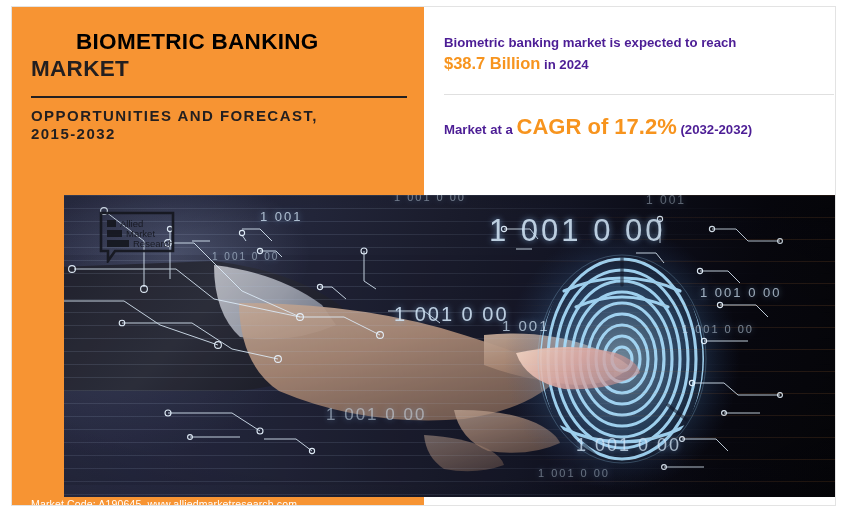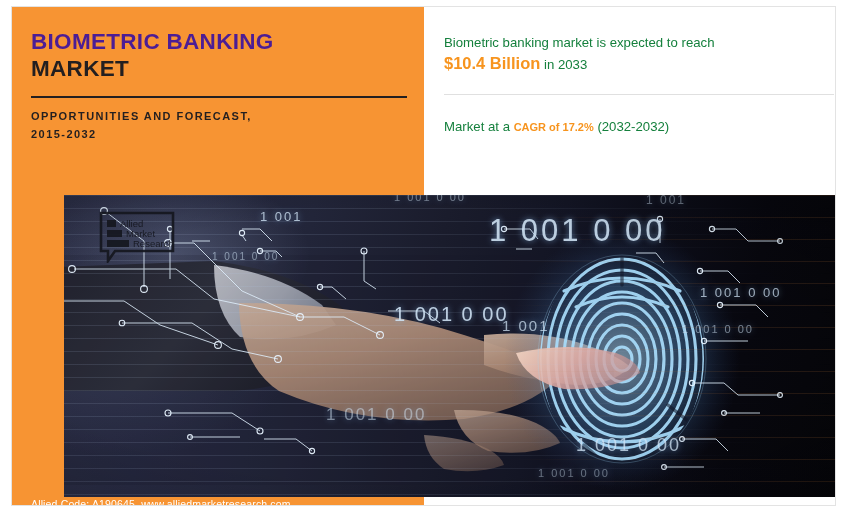--- a/index.html
+++ b/index.html
@@ -41,40 +41,40 @@
     width: 376px;
   }
 
   .title-line {
     font-size: 22.5px;
     font-weight: bold;
     letter-spacing: 0.3px;
     line-height: 27px;
     margin: 0;
   }
-  .title-line-1 { color: #4c1d95; }
+  .title-line-1 { color: #000000; margin-left: 45px; }
   .title-line-2 { color: #231f20; }
 
   #title-rule {
     position: absolute;
     left: 19px;
     top: 89px;
     width: 376px;
     height: 2px;
     background: #231f20;
   }
 
   #subtitle-block {
     position: absolute;
     left: 19px;
     top: 100px;
     width: 376px;
   }
   .subtitle-line {
-    font-size: 11px;
+    font-size: 15px;
     font-weight: bold;
     color: #231f20;
     letter-spacing: 1.45px;
     line-height: 18px;
     margin: 0;
   }
 
   
   #right-panel {
     position: absolute;
@@ -93,21 +93,21 @@
     font-size: 13.2px;
     font-weight: bold;
     color: #231f20;
     line-height: 20px;
   }
   .highlight-orange {
     color: #f7941e;
     font-size: 16.5px;
     font-weight: bold;
   }
-  .stat-normal { font-size: 13.2px; font-weight: normal; color: #15803d; }
+  .stat-normal { font-size: 13.2px; font-weight: bold; color: #4c1d95; }
 
   #right-divider {
     position: absolute;
     left: 20px;
     top: 87px;
     width: 390px;
     height: 1px;
     background: #e0e0e0;
   }
 
@@ -117,21 +117,21 @@
     top: 110px;
     width: 390px;
     font-size: 13.2px;
     font-weight: bold;
     color: #231f20;
     line-height: 20px;
     white-space: nowrap;
   }
   .cagr-big {
     color: #f7941e;
-    font-size: 11px;
+    font-size: 22px;
     font-weight: bold;
   }
 
   
   #hero-image {
     position: absolute;
     left: 19px;
     top: 188px;
     width: 788px;
     height: 302px;
@@ -246,22 +246,22 @@
       <div class="subtitle-line">2015-2032</div>
     </div>
 
   </div>
 
   <div id="right-panel">
 
     <div id="stat-market-size">
       <span class="stat-normal">Biometric banking market is expected to reach</span>
       <br>
-      <span class="highlight-orange">$10.4 Billion</span>
-      <span class="stat-normal">in 2033</span>
+      <span class="highlight-orange">$38.7 Billion</span>
+      <span class="stat-normal">in 2024</span>
     </div>
 
     <div id="right-divider"></div>
 
     <div id="stat-cagr">
       <span class="stat-normal">Market at a</span>
       <span class="cagr-big">CAGR of 17.2%</span>
       <span class="stat-normal">(2032-2032)</span>
     </div>
 
@@ -436,15 +436,15 @@
       <rect x="8" y="19" width="15" height="7" fill="#15171f"></rect>
       <rect x="8" y="29" width="22" height="7" fill="#15171f"></rect>
       <text x="21" y="16" font-family="Liberation Sans, sans-serif" font-size="9.5" fill="#15171f">Allied</text>
       <text x="27" y="26" font-family="Liberation Sans, sans-serif" font-size="9.5" fill="#15171f">Market</text>
       <text x="34" y="36" font-family="Liberation Sans, sans-serif" font-size="9.5" fill="#15171f">Research</text>
     </svg>
 
   </div>
 
   <div id="hero-footer-bar"></div>
-  <div id="hero-footer-text">Allied Code: A190645, www.alliedmarketresearch.com</div>
+  <div id="hero-footer-text">Market Code: A190645, www.alliedmarketresearch.com</div>
 
 </div>
 
 </body></html>

